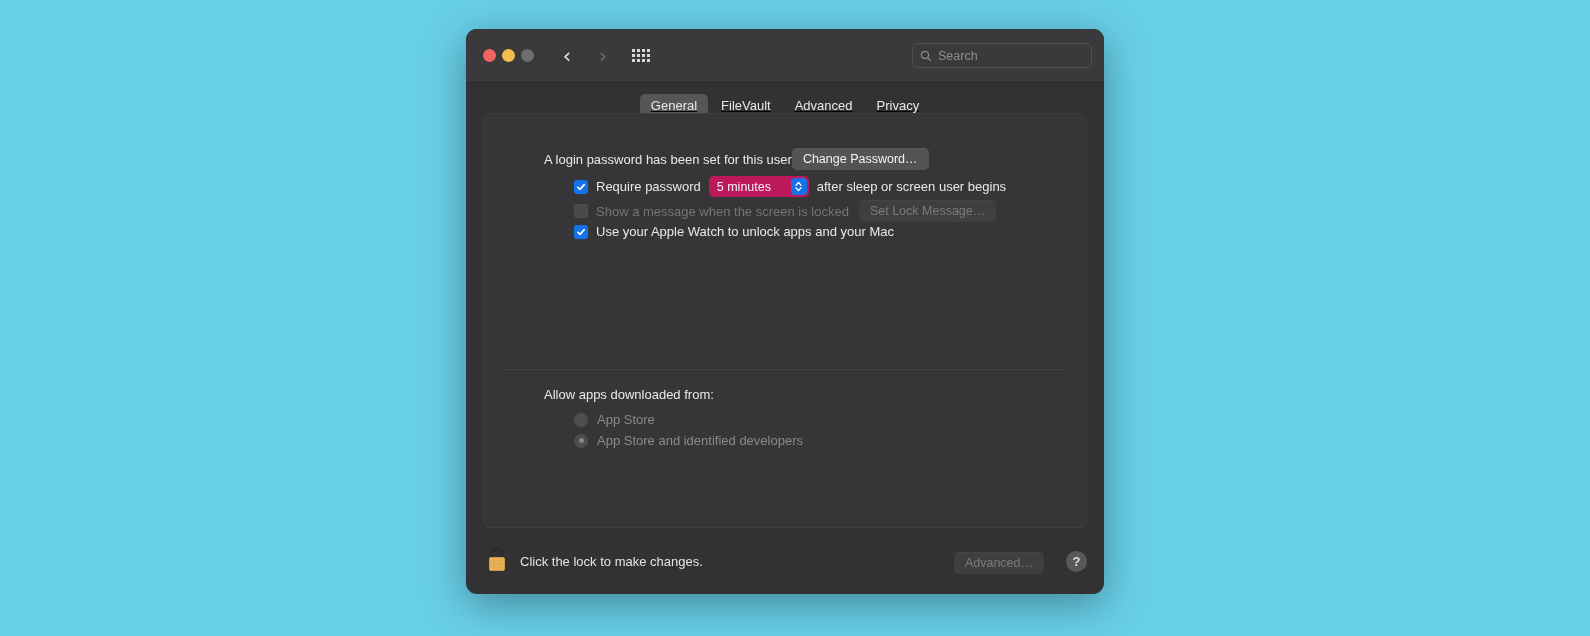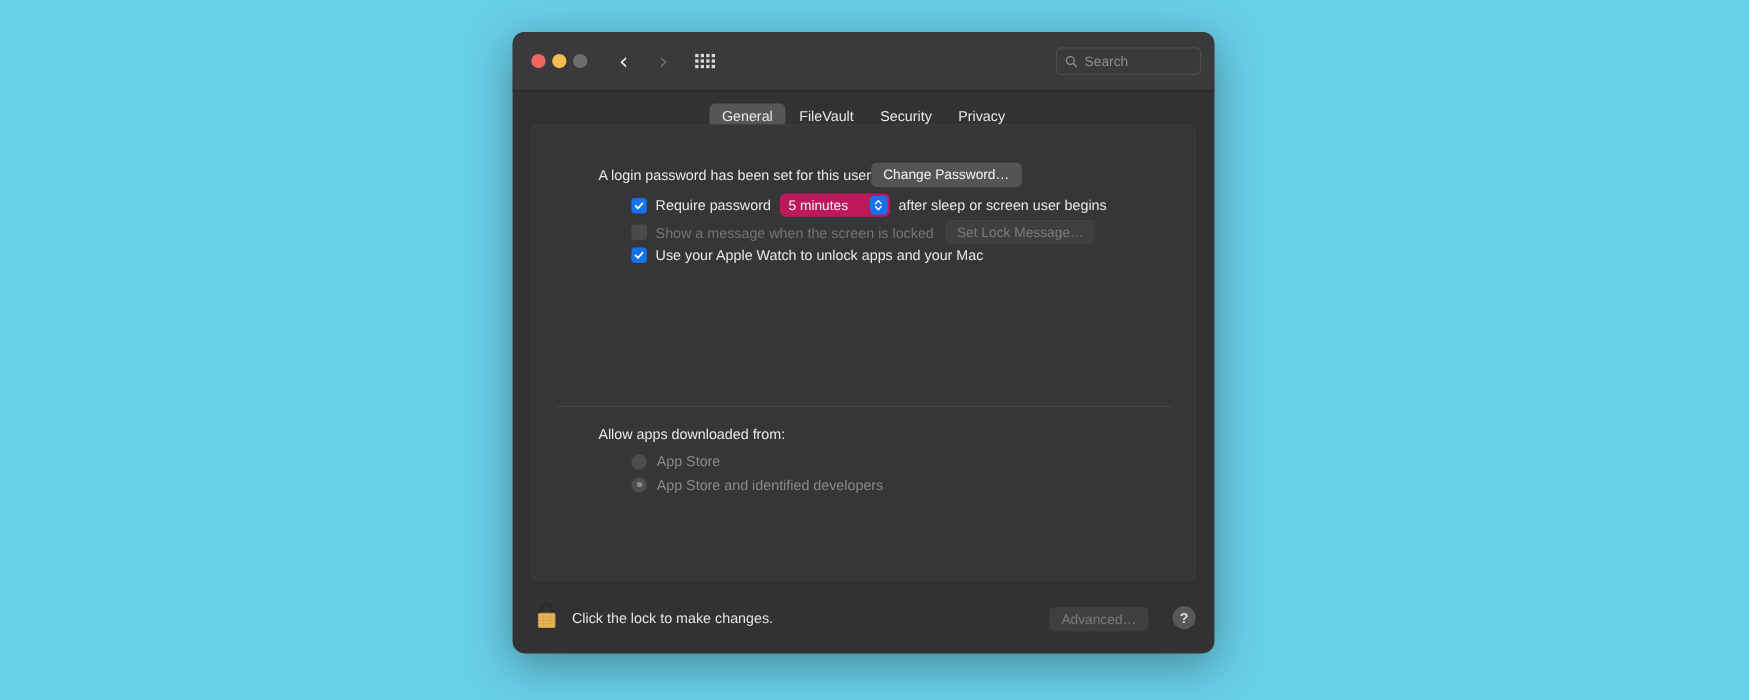--- a/index.html
+++ b/index.html
@@ -71,41 +71,42 @@
     display: flex; align-items: center;
     color: #f2f2f4;
     font-size: 15.5px;
     font-weight: bold;
     letter-spacing: 0.1px;
   }
 
   #search-field {
     position: absolute;
     right: 12px; top: 14px;
-    width: 132px; height: 25px;
+    width: 180px; height: 25px;
     border: 1px solid #4f4f52;
     border-radius: 5px;
     background: #3a3a3c;
     display: flex; align-items: center;
     padding: 0 7px;
   }
   #search-icon { margin-right: 6px; display: flex; }
   #search-placeholder {
     color: #8e8e90;
     font-size: 12.5px;
   }
 
   
   #tabbar {
     position: absolute;
     top: 55px; left: 0; right: 0;
     height: 42px;
     display: flex;
     align-items: center;
     justify-content: center;
+    text-decoration: underline;
   }
   .tab {
     height: 22px;
     padding: 0 11px;
     display: flex; align-items: center;
     color: #e8e8ea;
     font-size: 13px;
     border-radius: 5px;
     margin: 0 1px;
   }
@@ -286,21 +287,21 @@
           <line x1="7.7" y1="7.7" x2="10.6" y2="10.6" stroke="#8e8e90" stroke-width="1.2" stroke-linecap="round"></line>
         </svg>
       </span>
       <span id="search-placeholder">Search</span>
     </div>
   </div>
 
   <div id="tabbar">
     <div class="tab selected">General</div>
     <div class="tab">FileVault</div>
-    <div class="tab">Security</div>
+    <div class="tab">Advanced</div>
     <div class="tab">Privacy</div>
   </div>
 
   <div id="pane">
 
     <div class="row" id="row-login-pw">
       <span id="login-pw-text">A login password has been set for this user</span>
       <button class="btn" id="btn-change-password">Change Password…</button>
     </div>
 

